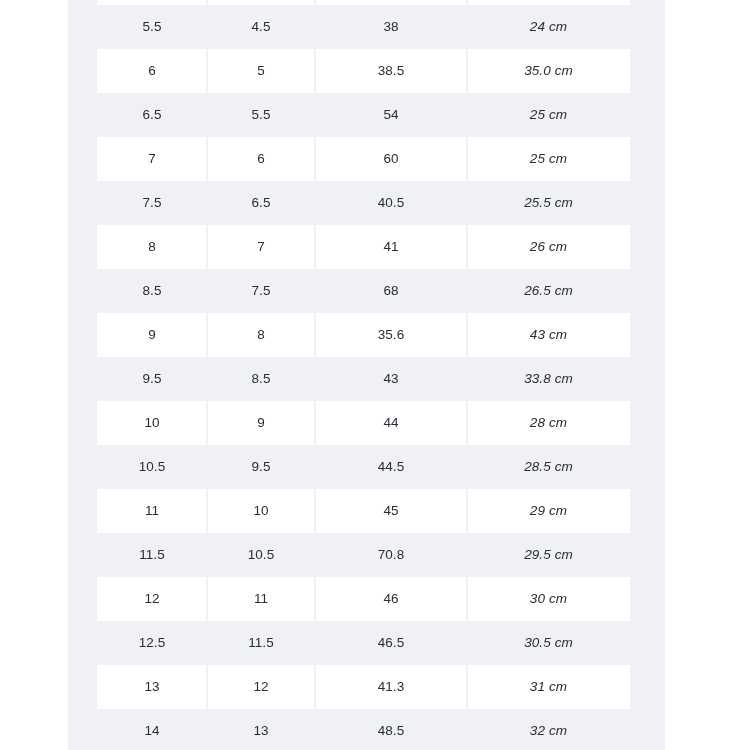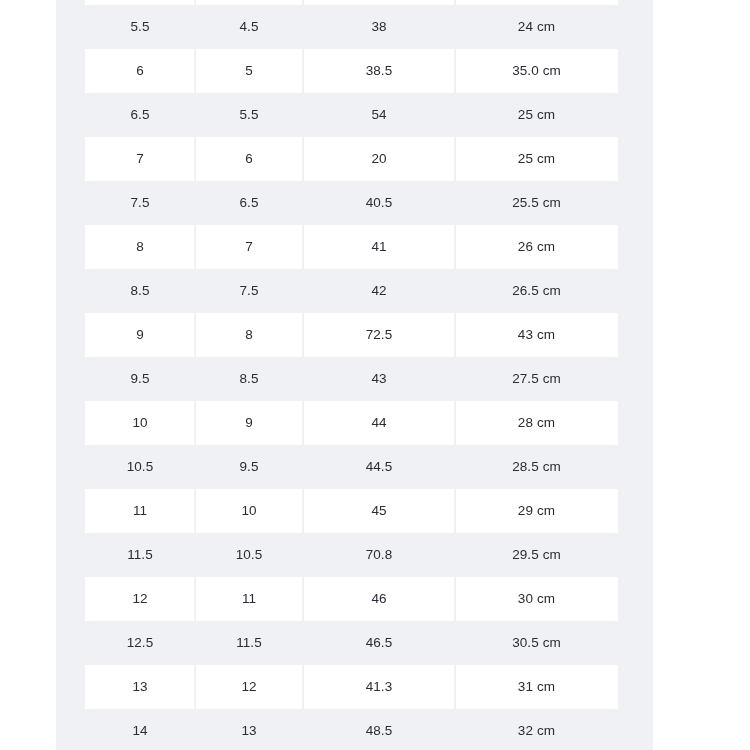--- a/index.html
+++ b/index.html
@@ -16,21 +16,21 @@
   #page {
     position: relative;
     width: 750px;
     height: 750px;
     background: #ffffff;
   }
 
   
   #table-panel {
     position: absolute;
-    left: 56px;
+    left: 68px;
     top: 0px;
     width: 597px;   
     height: 750px;
     background: #f0f1f4;
     overflow: hidden;
   }
 
   
   #rows {
     position: absolute;
@@ -72,21 +72,21 @@
     letter-spacing: 0.1px;
     line-height: 1;
     box-sizing: border-box;
   }
 
   
   .col-0 { width: 29px; }                 
   .col-1 { width: 110px; }                
   .col-2 { width: 108px; }                
   .col-3 { width: 152px; }                
-  .col-4 { width: 163px; }                
+  .col-4 { width: 163px; font-style: italic; }                
 
   
   .size-row.alt-white .divider {
     position: absolute;
     top: 0;
     bottom: 0;
     width: 2px;
     background: #f0f1f4;
     z-index: 3;
   }
@@ -130,21 +130,21 @@
           <div class="size-cell col-3">54</div>
           <div class="size-cell col-4">25 cm</div>
         </div>
         <div class="size-row alt-white">
           <div class="divider div-1"></div>
           <div class="divider div-2"></div>
           <div class="divider div-3"></div>
           <div class="size-cell col-0"></div>
           <div class="size-cell col-1">7</div>
           <div class="size-cell col-2">6</div>
-          <div class="size-cell col-3">20</div>
+          <div class="size-cell col-3">60</div>
           <div class="size-cell col-4">25 cm</div>
         </div>
         <div class="size-row alt-gray">
           <div class="size-cell col-0"></div>
           <div class="size-cell col-1">7.5</div>
           <div class="size-cell col-2">6.5</div>
           <div class="size-cell col-3">40.5</div>
           <div class="size-cell col-4">25.5 cm</div>
         </div>
         <div class="size-row alt-white">
@@ -154,39 +154,39 @@
           <div class="size-cell col-0"></div>
           <div class="size-cell col-1">8</div>
           <div class="size-cell col-2">7</div>
           <div class="size-cell col-3">41</div>
           <div class="size-cell col-4">26 cm</div>
         </div>
         <div class="size-row alt-gray">
           <div class="size-cell col-0"></div>
           <div class="size-cell col-1">8.5</div>
           <div class="size-cell col-2">7.5</div>
-          <div class="size-cell col-3">42</div>
+          <div class="size-cell col-3">68</div>
           <div class="size-cell col-4">26.5 cm</div>
         </div>
         <div class="size-row alt-white">
           <div class="divider div-1"></div>
           <div class="divider div-2"></div>
           <div class="divider div-3"></div>
           <div class="size-cell col-0"></div>
           <div class="size-cell col-1">9</div>
           <div class="size-cell col-2">8</div>
-          <div class="size-cell col-3">72.5</div>
+          <div class="size-cell col-3">35.6</div>
           <div class="size-cell col-4">43 cm</div>
         </div>
         <div class="size-row alt-gray">
           <div class="size-cell col-0"></div>
           <div class="size-cell col-1">9.5</div>
           <div class="size-cell col-2">8.5</div>
           <div class="size-cell col-3">43</div>
-          <div class="size-cell col-4">27.5 cm</div>
+          <div class="size-cell col-4">33.8 cm</div>
         </div>
         <div class="size-row alt-white">
           <div class="divider div-1"></div>
           <div class="divider div-2"></div>
           <div class="divider div-3"></div>
           <div class="size-cell col-0"></div>
           <div class="size-cell col-1">10</div>
           <div class="size-cell col-2">9</div>
           <div class="size-cell col-3">44</div>
           <div class="size-cell col-4">28 cm</div>

